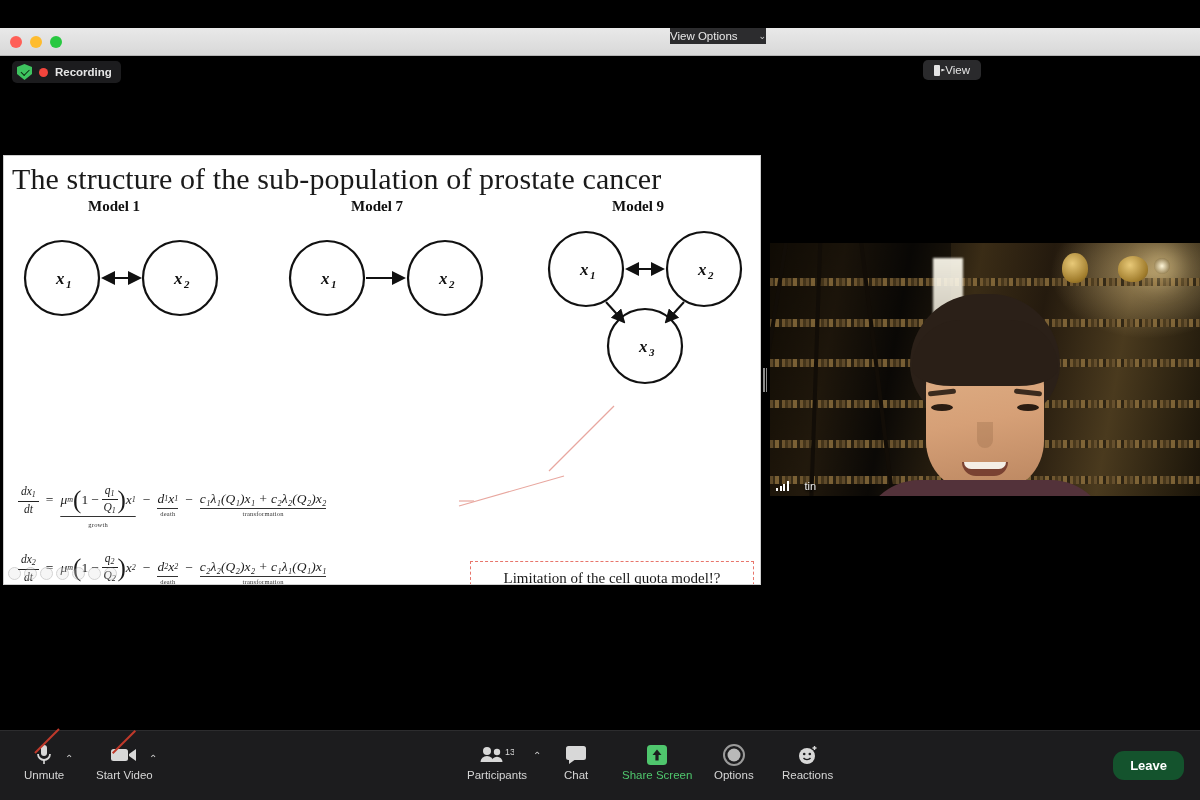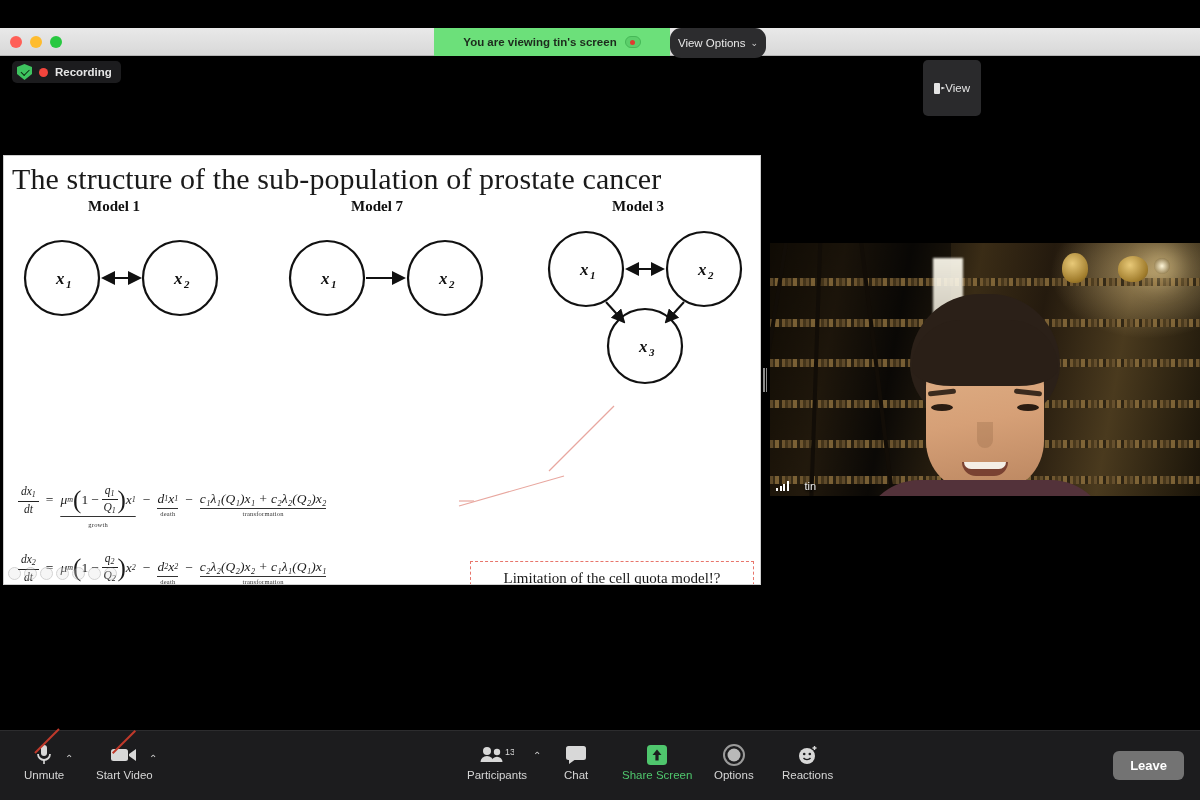--- a/index.html
+++ b/index.html
@@ -41,26 +41,25 @@
   .share-banner .rec-glyph {
     width: 16px; height: 12px; border-radius: 7px;
     background: #5ccf6b; border: 1px solid #46b857;
     display: flex; align-items: center; justify-content: center;
   }
   .share-banner .rec-glyph i {
     width: 5px; height: 5px; border-radius: 50%; background: #e03b30; display:block;
   }
   .view-options {
     position: absolute; left: 670px; top: 0;
-    width: 96px; height: 30px;
+    width: 96px; height: 16px;
     background: #2c2c2e; color: #e8e8e8;
-    display: flex; align-items: center; justify-content: center; gap: 5px;
+    display: flex; align-items: center; justify-content: space-between; gap: 5px;
     font-size: 11.5px; white-space: nowrap;
     cursor: pointer;
-    border-radius: 11px;
   }
   .chev { font-size: 9px; opacity: .85; }
 
   
   .top-overlay {
     position: absolute; left: 0; top: 56px;
     width: 995px; height: 34px;
   }
   .recording-pill {
     position: absolute; left: 12px; top: 5px;
@@ -78,21 +77,21 @@
     width: 7px; height: 3.5px;
     border-left: 1.6px solid #0d2f14; border-bottom: 1.6px solid #0d2f14;
     transform: rotate(-45deg);
   }
   .rec-dot { width: 9px; height: 9px; border-radius: 50%; background: #f2453d; display:block;}
   .recording-pill .lbl { color: #e6e6e6; font-size: 11.5px; font-weight: 700; }
 
   .view-btn {
     position: absolute; right: 14px; top: 4px;
     background: #2a2a2c; border-radius: 5px;
-    padding: 22px 11px;
+    padding: 4px 11px;
     display: flex; align-items: center; 
     color: #e4e4e4; font-size: 11.5px;
     cursor: pointer;
   }
   .view-icon {
     width: 11px; height: 11px; position: relative;
   }
   .view-icon .bar { position:absolute; left:0; top:0; width:6px; height:11px; background:#e4e4e4; border-radius:1px;}
   .view-icon .tick { position:absolute; right:0; top:4px; width:4px; height:3px; background:#e4e4e4; clip-path: polygon(0 0,100% 50%,0 100%); }
 
@@ -296,45 +295,39 @@
   .caret {
     position: absolute; top: 20px; font-size: 10px; color: #cfcfcf; cursor: pointer;
   }
   .slash {
     position: absolute; left: -5px; top: -3px;
     width: 34px; height: 2px; background: #c0392b;
     transform: rotate(-45deg); transform-origin: center;
   }
   .leave-btn {
     position: absolute; right: 16px; top: 20px;
-    background: #737373; color: #fff;
+    background: #14532d; color: #fff;
     font-size: 13px; font-weight: 700;
-    padding: 7px 17px; border-radius: 6px; border: none;
+    padding: 7px 17px; border-radius: 11px; border: none;
     cursor: pointer;
     font-family: "Liberation Sans", sans-serif;
   }
   .green-txt { color: #4fc66d; }
 </style>
 </head>
 <body>
 
 <div class="app">
 
   <div class="titlebar">
     <div class="traffic">
       <span class="dot red"></span>
       <span class="dot yellow"></span>
       <span class="dot green"></span>
     </div>
-    <div class="share-banner">
-      <span>You are viewing tin's screen</span>
-      <span class="rec-glyph">
-          <i></i>
-        </span>
-    </div>
     <div class="view-options">
       <span>View Options</span>
       <span class="chev">⌄</span>
     </div>
   </div>
 
   <div class="top-overlay">
     <div class="recording-pill">
       <span class="shield"></span>
       <span class="rec-dot"></span>
@@ -348,21 +341,21 @@
       <span>View</span>
     </div>
   </div>
 
   <div class="slide">
 
     <div class="slide-title">The structure of the sub-population of prostate cancer</div>
 
     <div class="model-label m1lbl">Model 1</div>
     <div class="model-label m2lbl">Model 7</div>
-    <div class="model-label m3lbl">Model 3</div>
+    <div class="model-label m3lbl">Model 9</div>
 
     <svg class="diagram" viewBox="0 0 758 430">
       <defs>
         <marker id="arr" markerWidth="7" markerHeight="7" refX="6" refY="3.5" orient="auto">
           <path d="M0,0 L7,3.5 L0,7 z" fill="#111"></path>
         </marker>
         <marker id="arrs" markerWidth="7" markerHeight="7" refX="1" refY="3.5" orient="auto">
           <path d="M7,0 L0,3.5 L7,7 z" fill="#111"></path>
         </marker>
       </defs>

